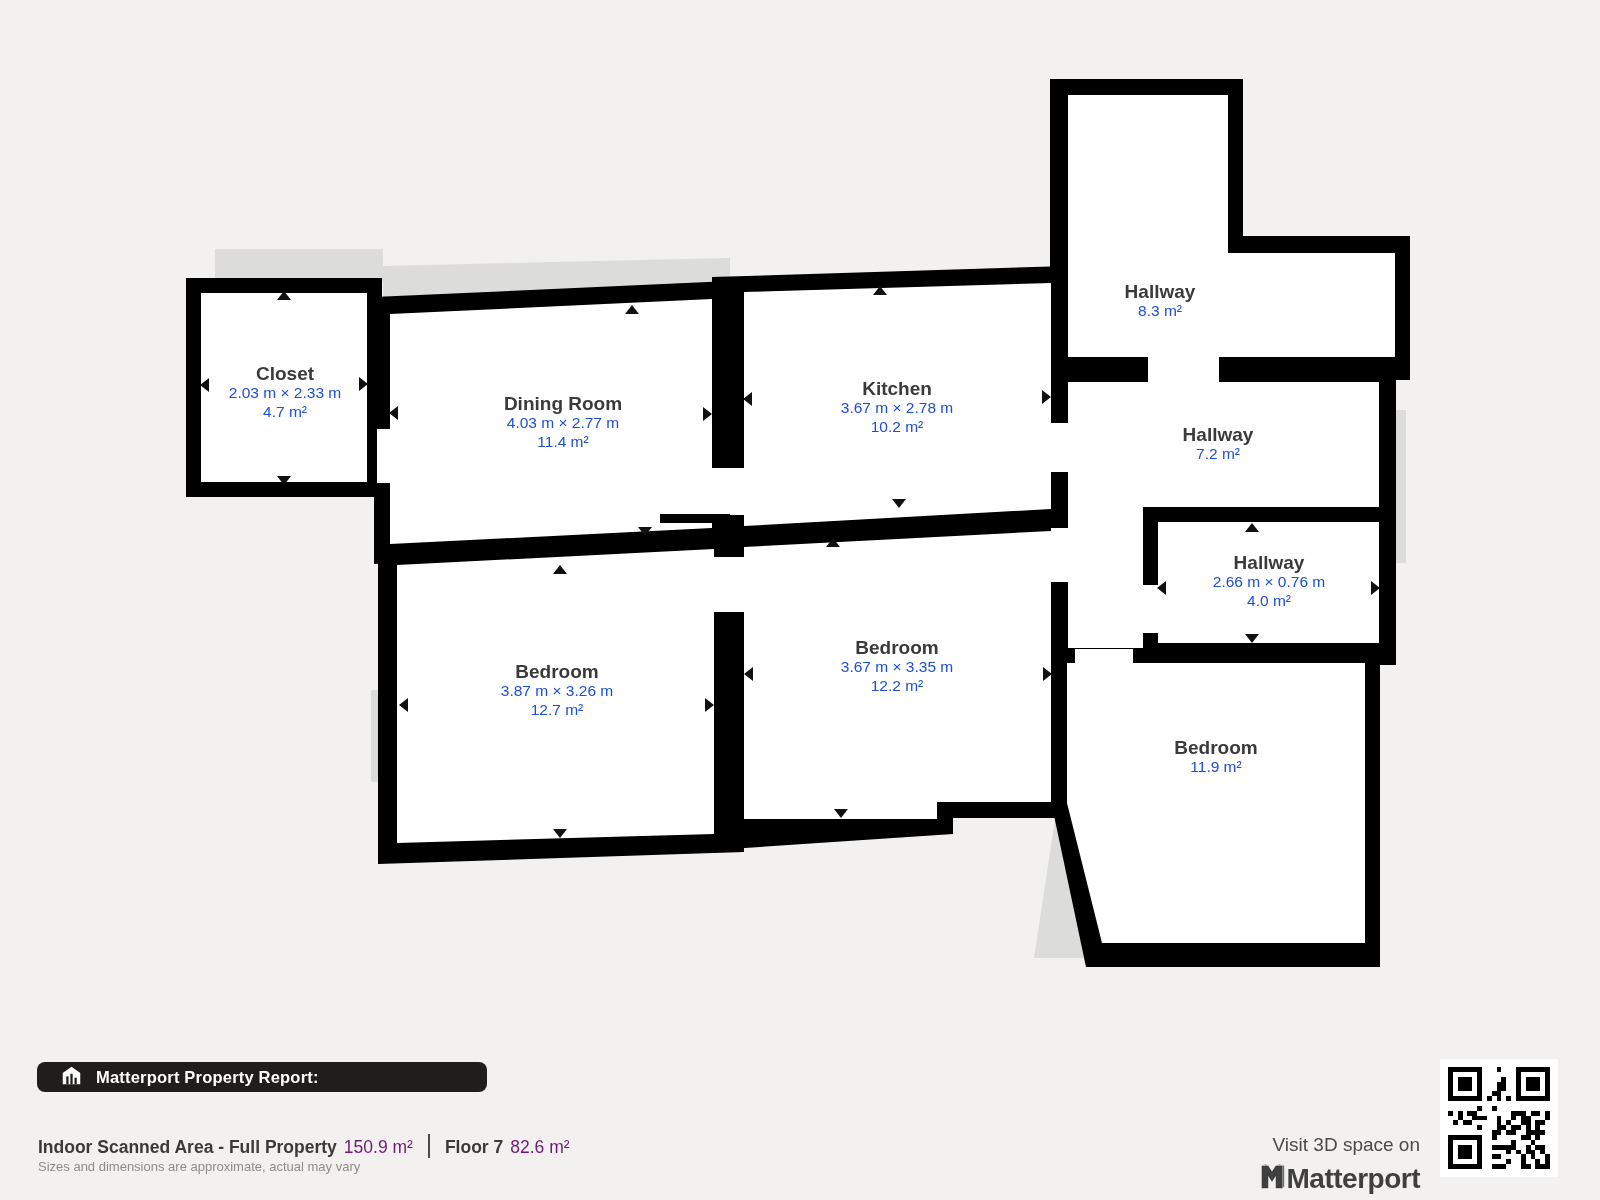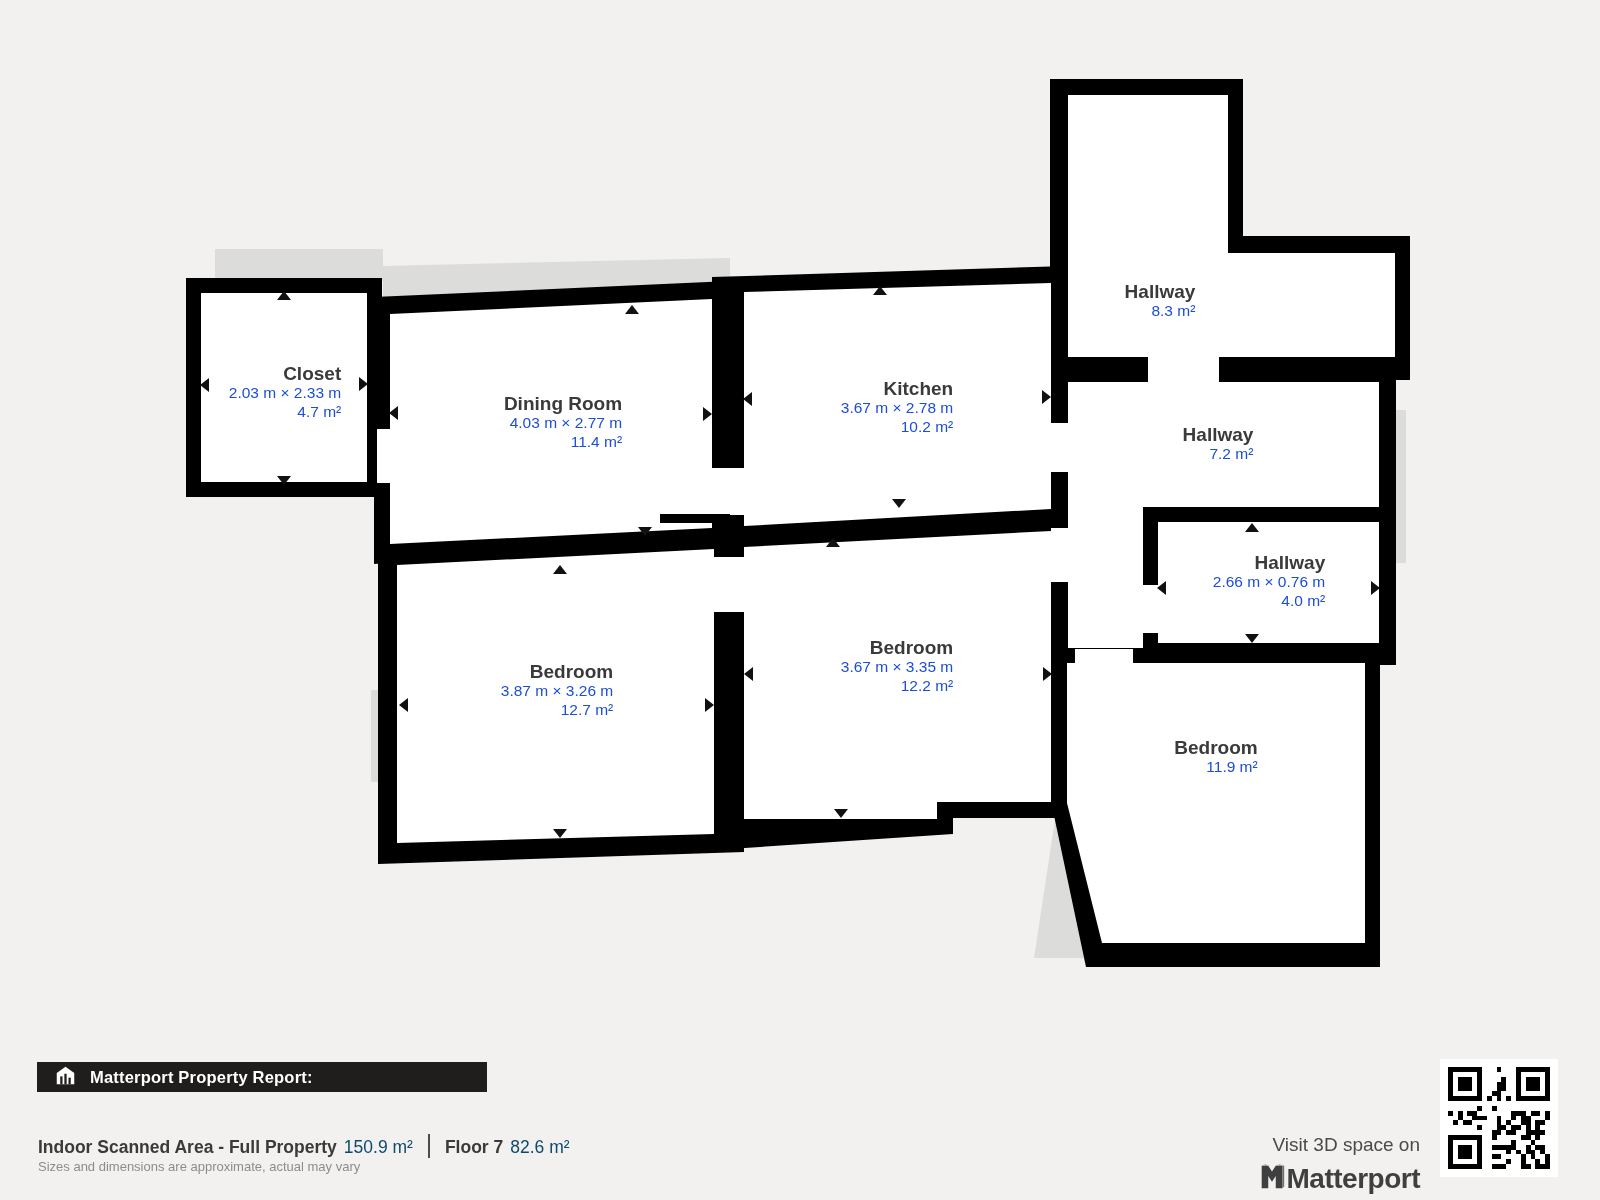--- a/index.html
+++ b/index.html
@@ -7,41 +7,41 @@
     width:1600px;height:1200px;overflow:hidden;
     background:#f2f1ef;
     font-family:"Liberation Sans", sans-serif;
     position:relative;
   }
   .stage{position:absolute;inset:0;width:1600px;height:1200px;}
   svg.plan{position:absolute;left:0;top:0;}
   
   .room-label{
     position:absolute;transform:translateX(-50%);
-    text-align:right;color:#3e3e3e;line-height:19px;white-space:nowrap;
+    text-align:center;color:#3e3e3e;line-height:19px;white-space:nowrap;
   }
   .room-label .rn{font-size:19px;font-weight:bold;color:#3a3a3a;}
   .room-label .rd,.room-label .ra{font-size:15.5px;color:#1d4ed8;}
   
   .report-bar{
     position:absolute;left:37px;top:1062px;width:450px;height:30px;
     background:#201e1c;display:flex;align-items:center;gap:14px;
-    padding-left:18px;box-sizing:border-box;
+    padding-left:24px;box-sizing:border-box;border-radius:8px;
   }
   .report-bar .bar-label{color:#ffffff;font-weight:bold;font-size:16.5px;letter-spacing:.2px;}
   .property-title{
     position:absolute;left:38px;top:1100px;
     font-size:25px;font-weight:bold;color:#3a3a3a;
   }
   .info-line{
     position:absolute;left:38px;top:1134px;font-size:17.5px;color:#4c4c4c;
     display:flex;align-items:flex-end;
   }
   .info-line .lbl{font-weight:bold;color:#3a3a3a;margin-right:7px;}
-  .info-line .val{color:#0c4a6e;}
+  .info-line .val{color:#701a75;}
   .info-line .divider{
     display:inline-block;width:2px;height:24px;background:#4c4c4c;margin:0 15px;
   }
   .disclaimer{position:absolute;left:38px;top:1159px;font-size:13px;color:#8e8c8a;}
   .brand-block{
     position:absolute;right:180px;top:1088px;
     display:flex;flex-direction:column;align-items:flex-end;gap:6px;margin-top:46px;
   }
   .visit-label{font-size:19px;color:#4a4a4a;}
   .logo-row{display:flex;align-items:center;}

